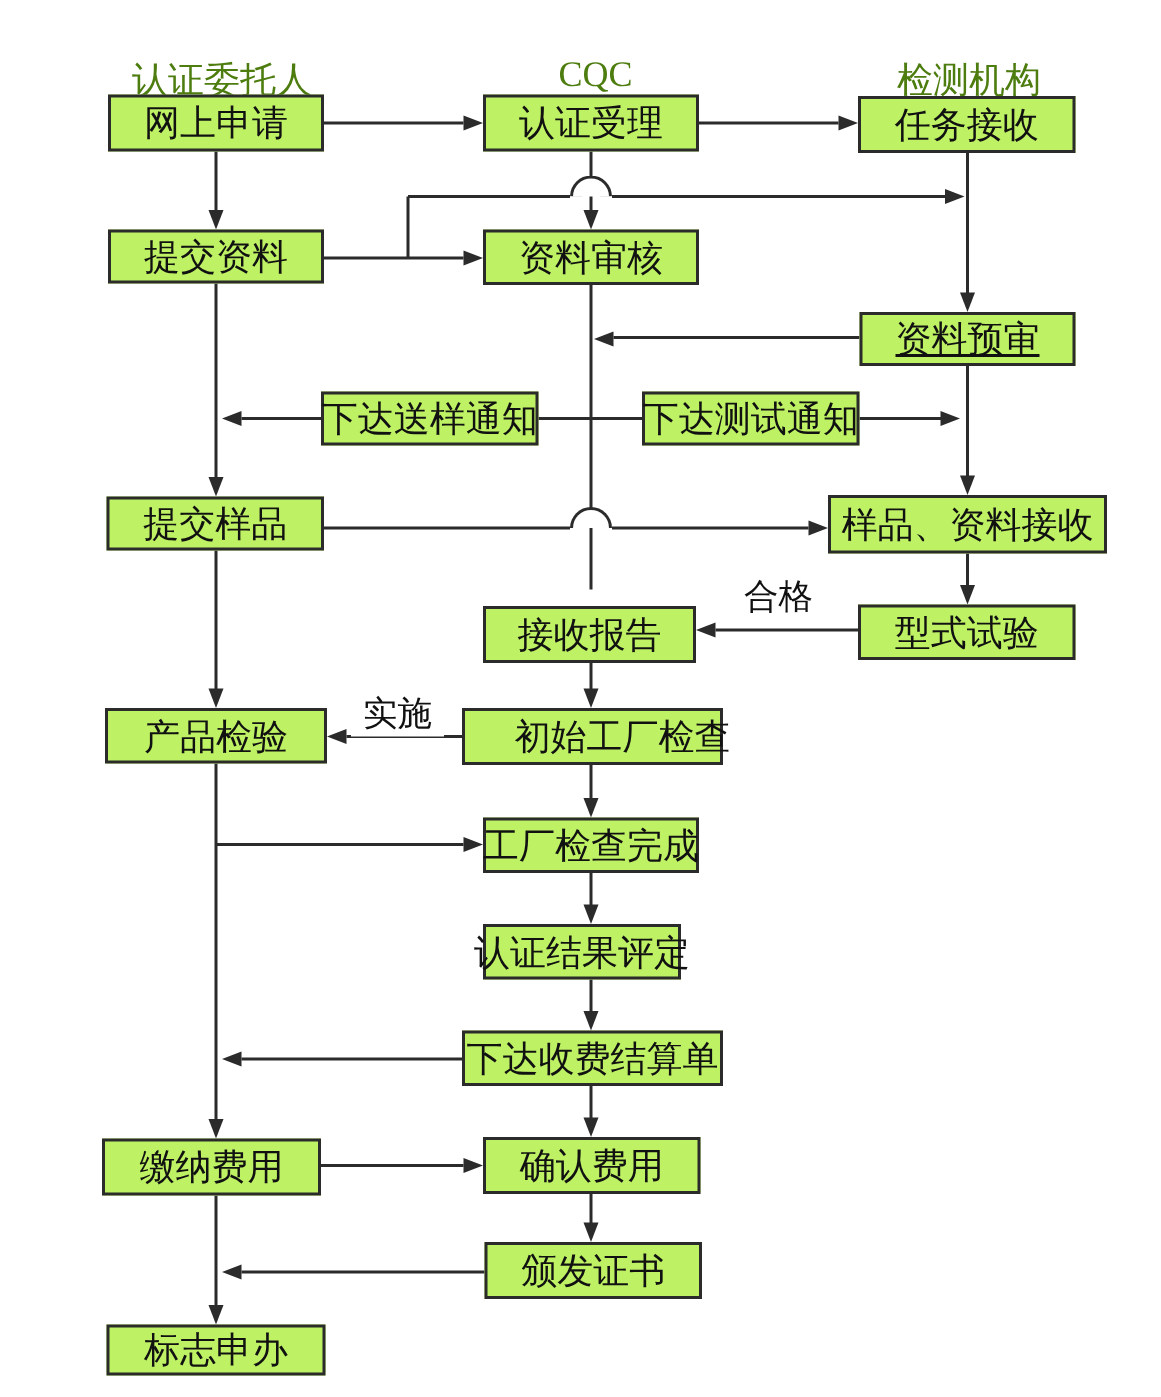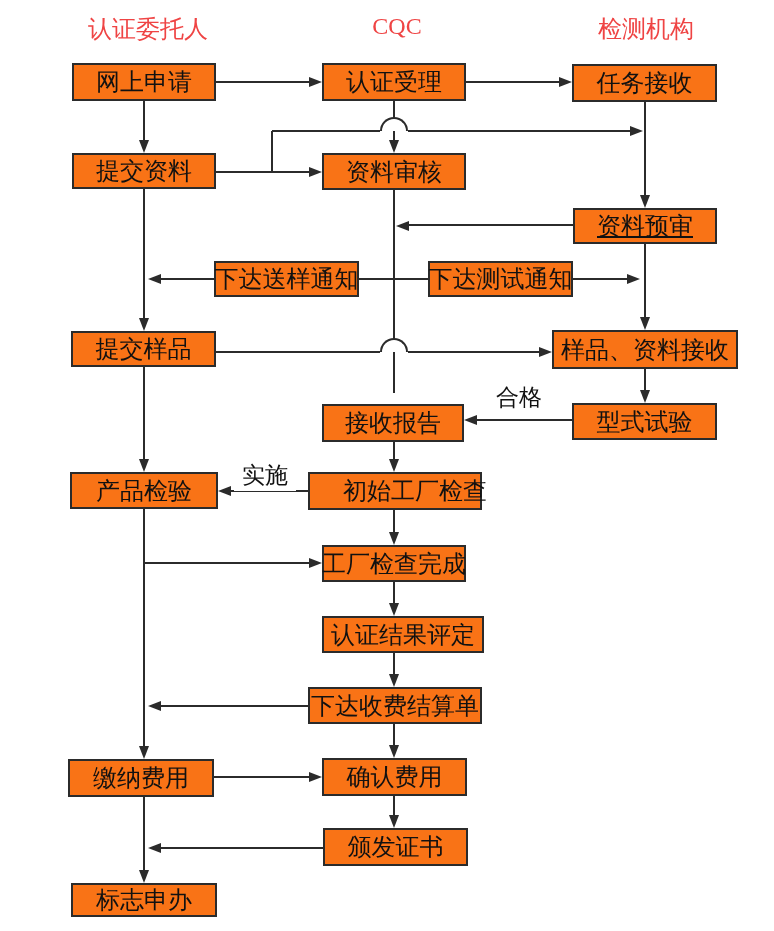--- a/index.html
+++ b/index.html
@@ -4,26 +4,26 @@
 <style>
   :root { --lc:#2b2b2b; }
   html,body{margin:0;padding:0;background:#ffffff;}
   #stage{
     position:relative; width:774px; height:931px; background:#ffffff;
     font-family:"Liberation Serif","DejaVu Serif",serif; color:#111111;
     overflow:hidden;
   }
   .box{
     position:absolute; box-sizing:border-box; border:2px solid var(--lc);
-    background:#f97316; display:flex; align-items:center; justify-content:center;
+    background:#bef264; display:flex; align-items:center; justify-content:center;
     font-size:24px; color:#111111; white-space:nowrap; z-index:3;
   }
   .hdr{
-    position:absolute; font-size:24px; text-align:center; color:#ef4444;
-    white-space:nowrap; z-index:3;
+    position:absolute; font-size:24px; text-align:center; color:#4d7c0f;
+    white-space:nowrap; z-index:3;margin-top:24px;
   }
   .elabel{
     position:absolute; font-size:23px; text-align:center; color:#111111;
     white-space:nowrap; z-index:4; background:#ffffff; padding:0 2px;
   }
   .hl{position:absolute; height:2px; background:var(--lc); z-index:1;}
   .vl{position:absolute; width:2px;  background:var(--lc); z-index:1;}
   .hop{
     position:absolute; width:28px; height:14px; box-sizing:border-box;
     border:2px solid var(--lc); border-bottom:none;
@@ -124,21 +124,21 @@
   <div class="box" style="left:573px;top:208px;width:144px;height:36px;text-decoration:underline;">资料预审</div>
   <div class="box" style="left:214px;top:261px;width:145px;height:36px;">下达送样通知</div>
   <div class="box" style="left:428px;top:261px;width:145px;height:36px;">下达测试通知</div>
   <div class="box" style="left:71px;top:331px;width:145px;height:36px;">提交样品</div>
   <div class="box" style="left:552px;top:330px;width:186px;height:39px;">样品、资料接收</div>
   <div class="box" style="left:322px;top:404px;width:142px;height:38px;">接收报告</div>
   <div class="box" style="left:70px;top:472px;width:148px;height:37px;">产品检验</div>
   <div class="box" style="left:572px;top:403px;width:145px;height:37px;">型式试验</div>
   <div class="box" style="left:308px;top:472px;width:174px;height:38px;padding-left:40px;">初始工厂检查</div>
   <div class="box" style="left:322px;top:545px;width:144px;height:37px;">工厂检查完成</div>
-  <div class="box" style="left:322px;top:616px;width:162px;height:37px;">认证结果评定</div>
+  <div class="box" style="left:322px;top:616px;width:132px;height:37px;">认证结果评定</div>
   <div class="box" style="left:308px;top:687px;width:174px;height:37px;">下达收费结算单</div>
   <div class="box" style="left:68px;top:759px;width:146px;height:38px;">缴纳费用</div>
   <div class="box" style="left:322px;top:758px;width:145px;height:38px;">确认费用</div>
   <div class="box" style="left:323px;top:828px;width:145px;height:38px;">颁发证书</div>
   <div class="box" style="left:71px;top:883px;width:146px;height:34px;">标志申办</div>
 
   <div class="elabel" style="left:488px;top:382px;width:58px;">合格</div>
   <div class="elabel" style="left:234px;top:460px;width:58px;">实施</div>
 
 </div>

